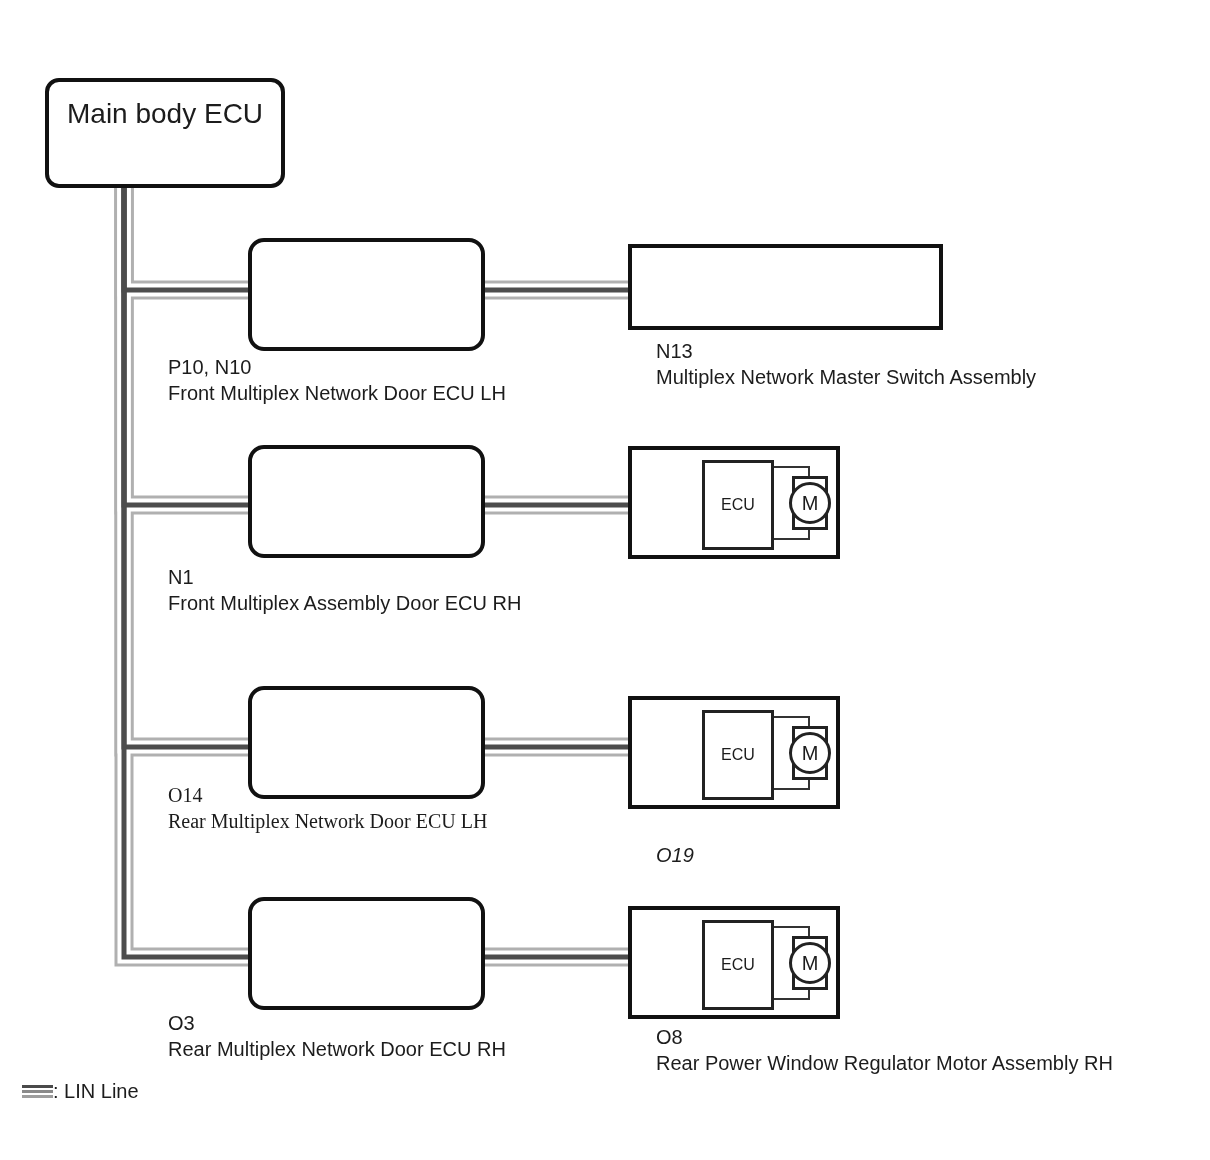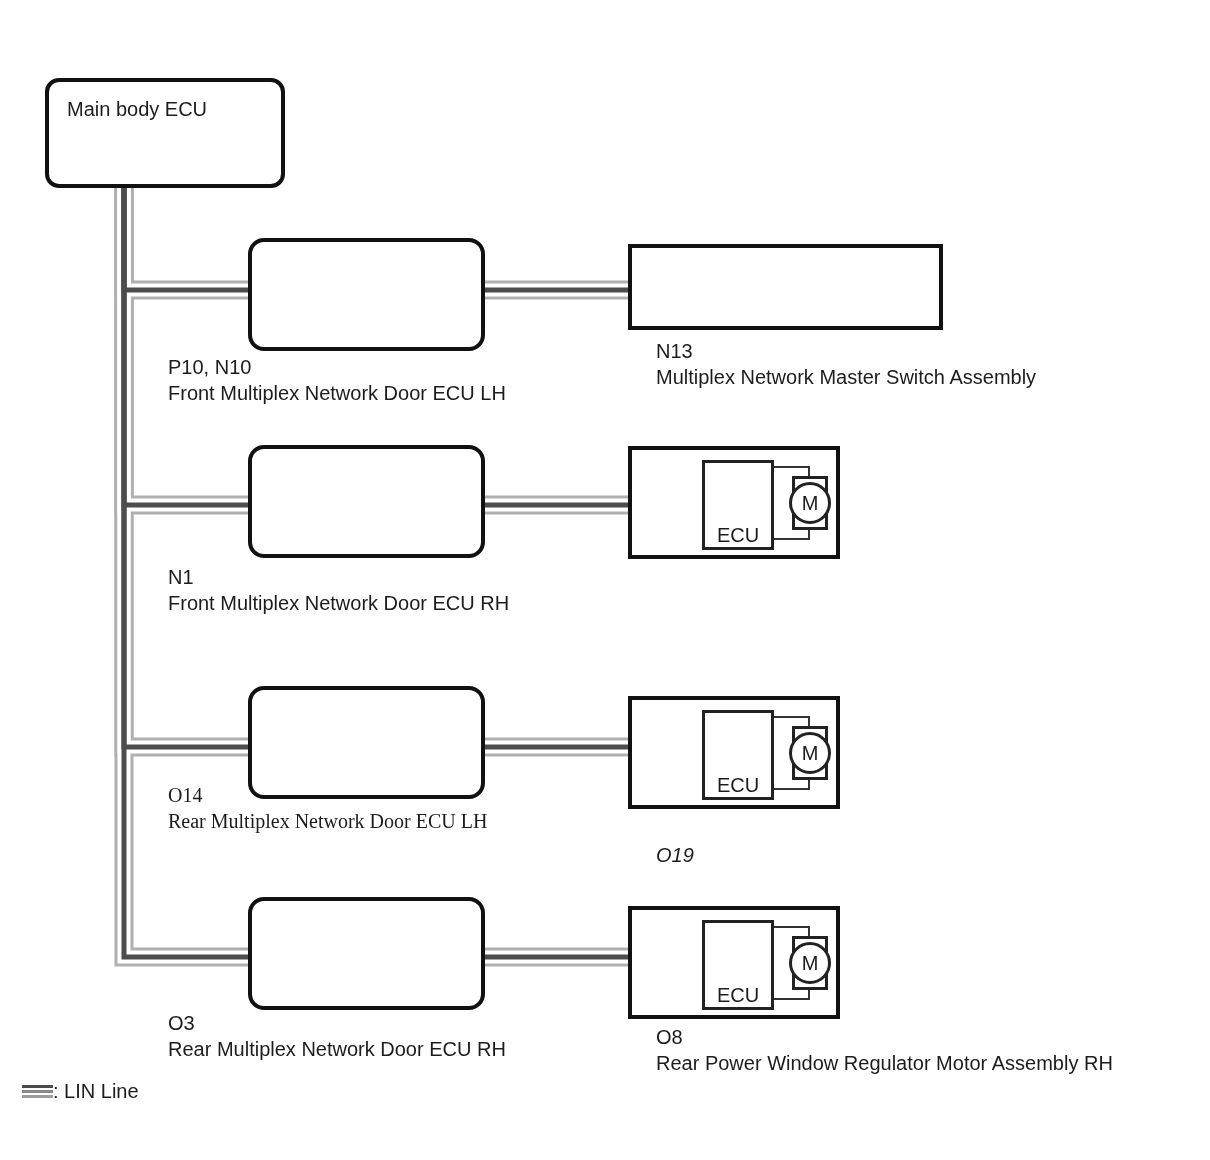--- a/index.html
+++ b/index.html
@@ -34,43 +34,43 @@
     background: #ffffff;
     border: 4px solid #111111;
     box-sizing: border-box;
     z-index: 1;
   }
   .rounded { border-radius: 16px; }
   .root-box {
     left: 45px; top: 78px; width: 240px; height: 110px;
     border-radius: 14px; border-width: 4px;
     padding: 16px 0 0 18px;
-    font-size: 20px;
+    font-size: 28px;
   }
   .door-box { left: 248px; width: 237px; height: 113px; }
   .door-r1 { top: 238px; }
   .door-r2 { top: 445px; }
   .door-r3 { top: 686px; }
   .door-r4 { top: 897px; }
 
   .switch-box { left: 628px; top: 244px; width: 315px; height: 86px; border-width: 4px; }
 
   .motor-box { left: 628px; width: 212px; height: 113px; }
   .motor-n3  { top: 446px; }
   .motor-o19 { top: 696px; }
   .motor-o8  { top: 906px; }
 
   .ecu-rect {
     position: absolute;
     left: 70px; top: 10px; width: 72px; height: 90px;
     background: #ffffff;
     border: 3px solid #222222;
     box-sizing: border-box;
-    display: flex; align-items: flex-end; justify-content: center;
-    font-size: 20px;
+    display: flex; align-items: center; justify-content: center;
+    font-size: 16px;
     z-index: 3;
   }
   .motor-wire {
     position: absolute;
     left: 138px; top: 16px; width: 40px; height: 74px;
     border-top: 2px solid #333333;
     border-right: 2px solid #333333;
     border-bottom: 2px solid #333333;
     box-sizing: border-box;
     z-index: 2;
@@ -219,21 +219,21 @@
     <span class="code">P10, N10</span>
     <span class="name">Front Multiplex Network Door ECU LH</span>
   </div>
   <div class="label lab-right lab-r1-right">
     <span class="code">N13</span>
     <span class="name">Multiplex Network Master Switch Assembly</span>
   </div>
 
   <div class="label lab-left lab-r2-left">
     <span class="code">N1</span>
-    <span class="name">Front Multiplex Network Door ECU RH</span>
+    <span class="name">Front Multiplex Assembly Door ECU RH</span>
   </div>
 
   <div class="label lab-left lab-r3-left">
     <span class="code">O14</span>
     <span class="name">Rear Multiplex Network Door ECU LH</span>
   </div>
   <div class="label lab-right lab-r3-right">
     <span class="code">O19</span>
   </div>
 

